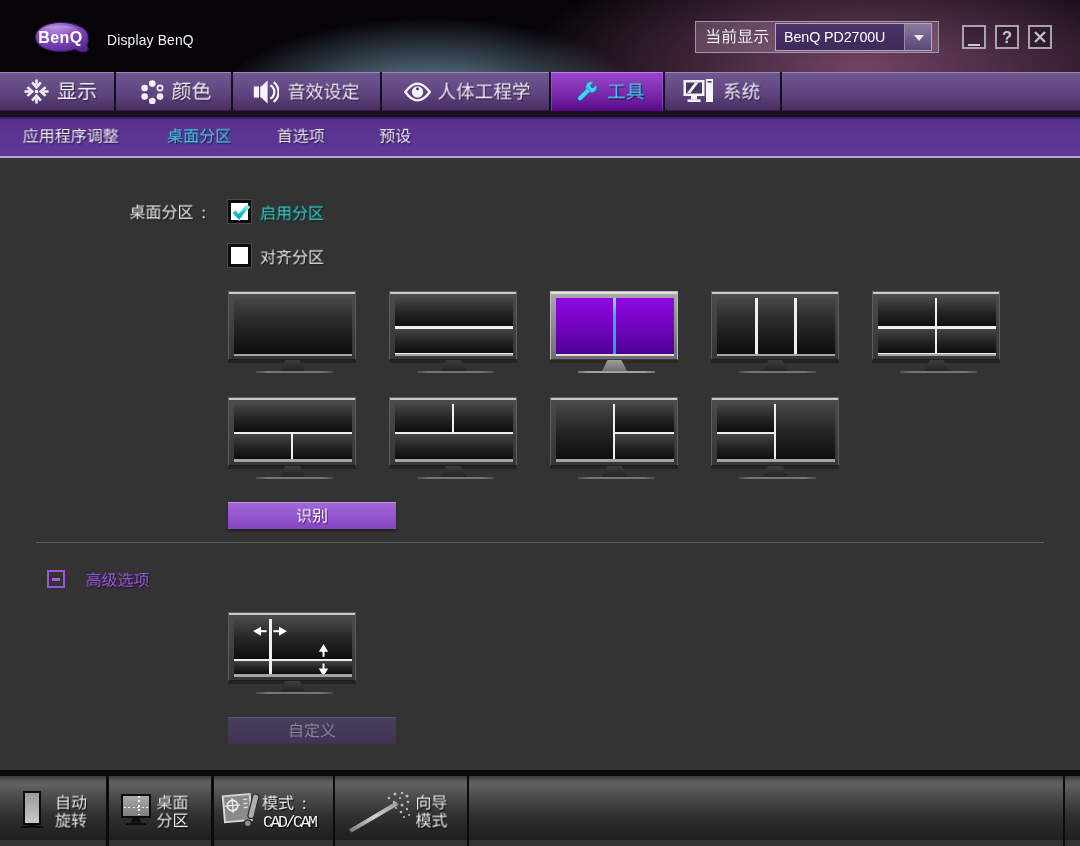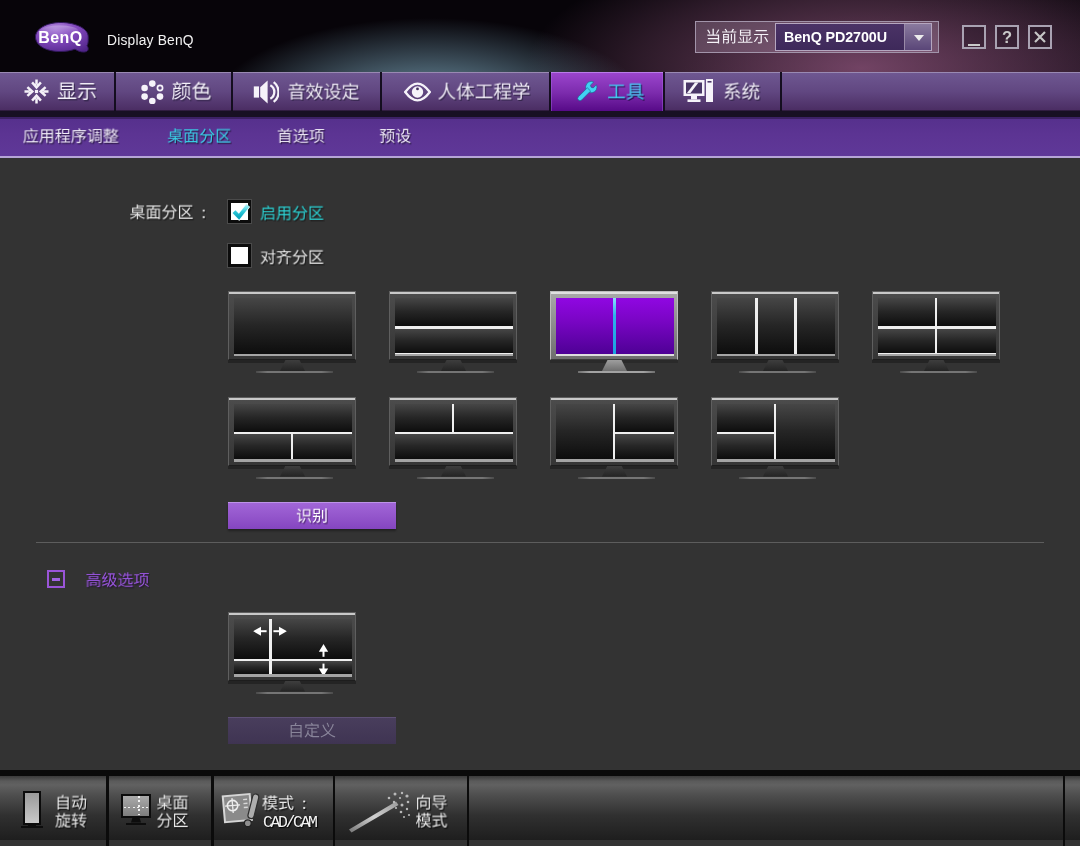--- a/index.html
+++ b/index.html
@@ -8,21 +8,21 @@
 #hdr{position:absolute;left:0;top:0;width:1080px;height:72px;
 background:
  radial-gradient(ellipse 280px 130px at 40px 175px, rgba(120,70,140,.38), rgba(0,0,0,0) 70%),
  radial-gradient(ellipse 290px 120px at 430px 108px, rgba(118,158,178,1), rgba(0,0,0,0) 75%),
  radial-gradient(ellipse 430px 165px at 862px 68px, rgba(152,90,132,.72) 0%, rgba(152,90,132,.26) 52%, rgba(0,0,0,0) 78%),
  radial-gradient(ellipse 700px 280px at 1060px 190px, rgba(90,50,95,.35), rgba(0,0,0,0) 70%),
  #070409;}
 #dptxt{position:absolute;left:107px;top:32.5px;font-size:13.8px;color:#f2f2f2;letter-spacing:.2px;}
 #selbox{position:absolute;left:695px;top:21px;width:244px;height:32px;background:rgba(205,175,205,.26);border:1px solid #a294aa;}
 #seldd{position:absolute;left:775px;top:23px;width:157px;height:28px;border:1px solid #b5a6bf;background:linear-gradient(#4b3366,#3e295a);}
-#seldd .fld{position:absolute;left:0;top:0;width:129px;height:26px;color:#fff;font-size:14.3px;line-height:26px;padding-left:8px;letter-spacing:-.1px;white-space:nowrap;font-weight:bold;}
+#seldd .fld{position:absolute;left:0;top:0;width:129px;height:26px;color:#fff;font-size:14.3px;line-height:26px;padding-left:8px;letter-spacing:-.1px;white-space:nowrap;}
 #seldd .arr{position:absolute;right:0;top:0;width:27px;height:26px;background:linear-gradient(#8a7a9e,#5a4678);border-left:1px solid #9a8aa8;}
 #seldd .arr i{position:absolute;left:9px;top:11px;width:0;height:0;border-left:5px solid transparent;border-right:5px solid transparent;border-top:6px solid #ececec;}
 .winbtn{position:absolute;top:25px;width:24px;height:24px;border:2px solid #a9a2b2;background:rgba(20,12,25,.25);}
 
 #tabbar{position:absolute;left:0;top:72px;width:1080px;height:39px;background:linear-gradient(#6f5892 0%,#614781 50%,#4a2c62 100%);box-shadow:inset 0 1px 0 rgba(255,255,255,.30), inset 0 -1px 0 rgba(0,0,0,.35);}
 .tgap{position:absolute;top:0;width:2px;height:39px;background:#140e1f;}
 #tsel{position:absolute;left:551px;top:0;width:112px;height:39px;background:linear-gradient(#9c46ce 0%,#7d2cae 52%,#570a88 100%);box-shadow:inset 0 1px 0 rgba(210,170,255,.55),inset 1px 0 0 rgba(170,110,235,.4),inset -1px 0 0 rgba(170,110,235,.4);}
 
 #subgap{position:absolute;left:0;top:111px;width:1080px;height:6px;background:#181023;}
 #subtab{position:absolute;left:0;top:117px;width:1080px;height:39px;background:linear-gradient(#55308c 0%,#5c3493 45%,#5f3898 100%);box-shadow:inset 0 2px 0 rgba(30,15,50,.45);}

